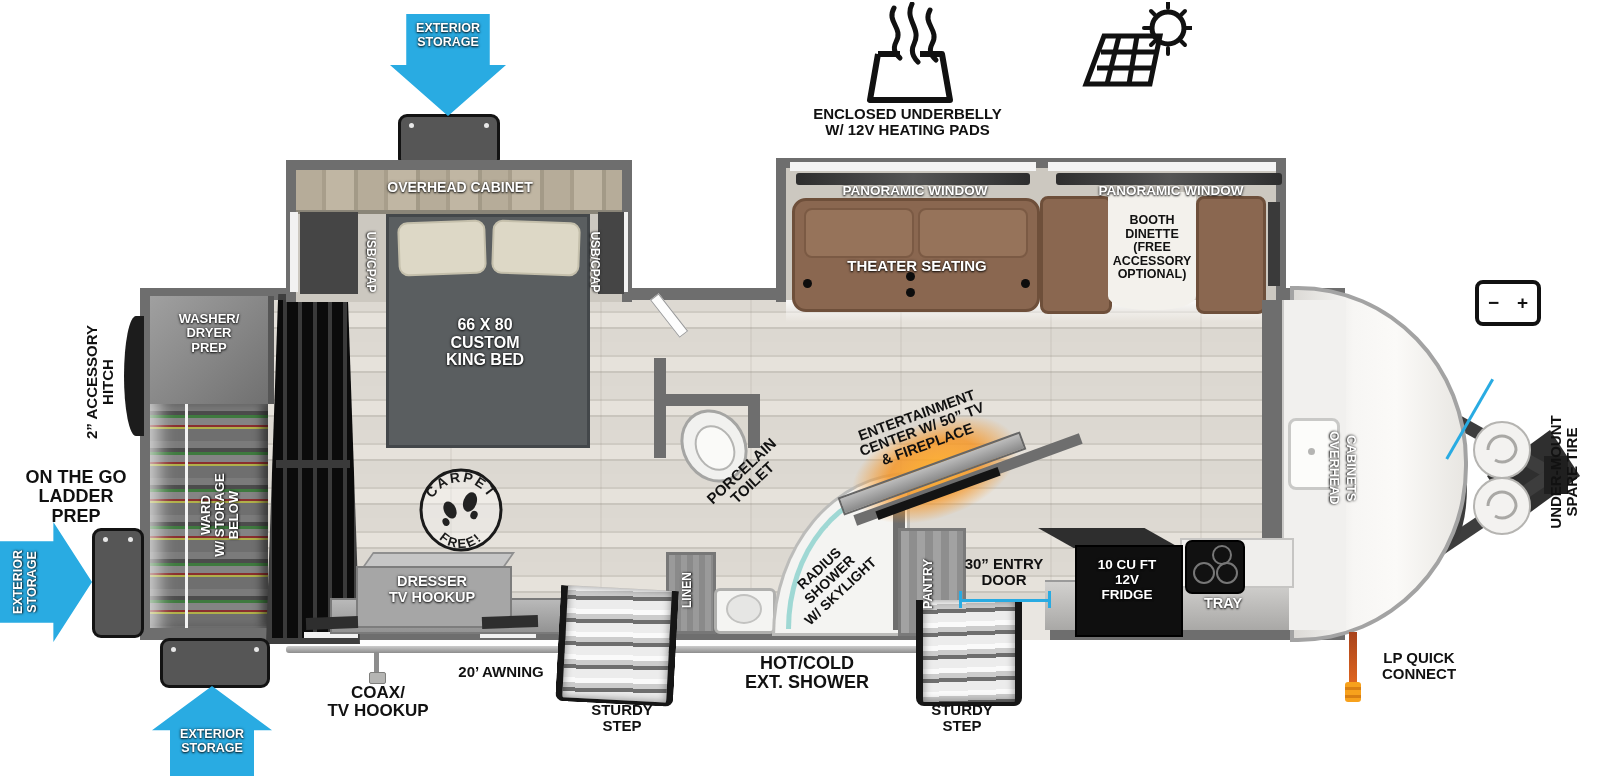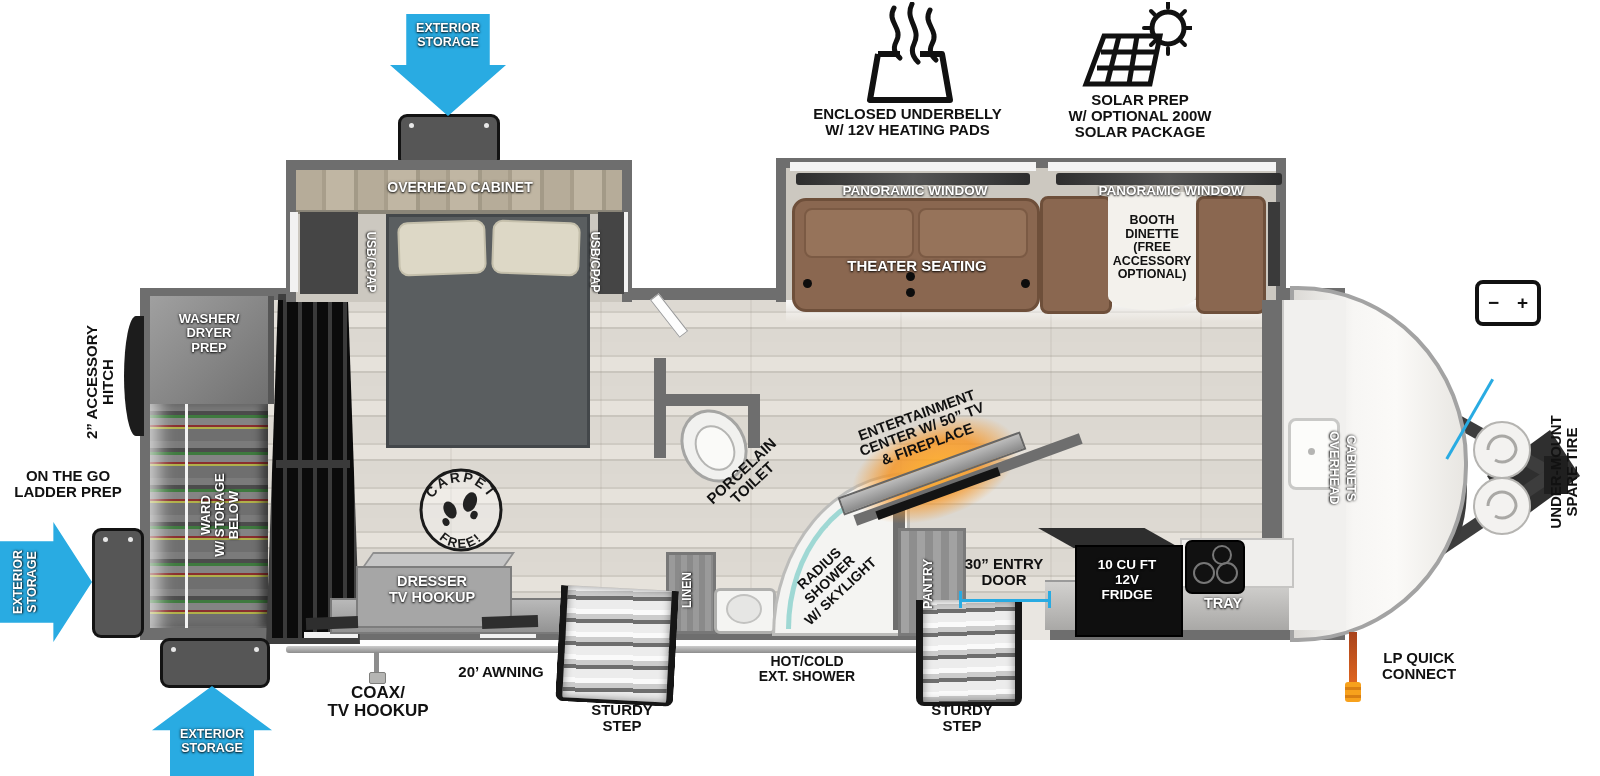--- a/index.html
+++ b/index.html
@@ -71,21 +71,21 @@
 W/ STORAGE
 BELOW</div>
 
   <div class="abs" style="left:266px;top:294px;width:94px;height:350px;z-index:2;
               background:repeating-linear-gradient(90deg,#0b0b0b 0 11px,#3a3a3a 11px 15px);
               border:6px solid #3f3f3f;clip-path:polygon(13% 0,87% 0,100% 100%,0 100%);box-sizing:border-box;"></div>
   <div class="abs" style="left:276px;top:460px;width:74px;height:8px;background:#3a3a3a;z-index:2;"></div>
 
   <div class="abs lbl vrot" style="left:25px;top:359px;width:150px;height:46px;font-size:15px;transform:rotate(-90deg);z-index:5;">2” ACCESSORY
 HITCH</div>
-  <div class="abs lbl" style="left:5px;top:468px;width:126px;font-size:15px;z-index:5;">ON THE GO
+  <div class="abs lbl" style="left:13px;top:468px;width:126px;font-size:18px;z-index:5;">ON THE GO
 LADDER PREP</div>
 
   <div class="abs arrow" style="left:0px;top:522px;width:92px;height:120px;z-index:4;
               clip-path:polygon(0 16%,58% 16%,58% 0,100% 50%,58% 100%,58% 84%,0 84%);"></div>
   <div class="abs wlbl vrot" style="left:-29px;top:562px;width:110px;height:40px;font-size:12.5px;transform:rotate(-90deg);z-index:5;">EXTERIOR
 STORAGE</div>
   <div class="abs sbox" style="left:92px;top:528px;width:46px;height:104px;z-index:3;"></div>
 
   <div class="abs slide" style="left:286px;top:160px;width:326px;height:132px;z-index:2;"></div>
   <div class="abs wood" style="left:296px;top:170px;width:326px;height:40px;z-index:3;"></div>
@@ -93,20 +93,23 @@
   <div class="abs" style="left:290px;top:212px;width:8px;height:80px;background:#f2f2f2;z-index:3;"></div>
   <div class="abs" style="left:620px;top:212px;width:8px;height:80px;background:#f2f2f2;z-index:3;"></div>
   <div class="abs" style="left:300px;top:212px;width:58px;height:82px;background:#454545;z-index:3;"></div>
   <div class="abs" style="left:598px;top:212px;width:26px;height:82px;background:#454545;z-index:3;"></div>
   <div class="abs wlbl vrot" style="left:322px;top:252px;width:96px;height:20px;font-size:12px;transform:rotate(90deg);z-index:5;">USB/CPAP</div>
   <div class="abs wlbl vrot" style="left:546px;top:252px;width:96px;height:20px;font-size:12px;transform:rotate(90deg);z-index:5;">USB/CPAP</div>
 
   <div class="abs" style="left:386px;top:214px;width:198px;height:228px;background:#5a5e60;border:3px solid #43474a;z-index:3;"></div>
   <div class="abs" style="left:398px;top:221px;width:84px;height:50px;background:#ddd8c6;border-radius:10px;border:2px solid #c4bfab;transform:rotate(-2deg);z-index:4;"></div>
   <div class="abs" style="left:492px;top:221px;width:84px;height:50px;background:#ddd8c6;border-radius:10px;border:2px solid #c4bfab;transform:rotate(2deg);z-index:4;"></div>
+  <div class="abs wlbl" style="left:400px;top:316px;width:170px;font-size:16px;z-index:5;">66 X 80
+CUSTOM
+KING BED</div>
 
   <div class="abs sbox" style="left:398px;top:114px;width:96px;height:48px;z-index:1;"></div>
   <div class="abs arrow" style="left:390px;top:14px;width:116px;height:102px;z-index:4;
               clip-path:polygon(14% 0,86% 0,86% 50%,100% 50%,50% 100%,0 50%,14% 50%);"></div>
   <div class="abs wlbl" style="left:390px;top:22px;width:116px;font-size:12.5px;z-index:5;">EXTERIOR
 STORAGE</div>
 
   <svg class="abs" style="left:860px;top:2px;z-index:5;" width="100" height="104" viewBox="0 0 100 104">
     <path d="M18,52 L10,98 H90 L82,52 H60 M40,52 H18" fill="none" stroke="#111" stroke-width="6" stroke-linejoin="round"></path>
     <path d="M34,6 C26,20 44,26 36,40 C32,48 36,52 40,56" fill="none" stroke="#111" stroke-width="5" stroke-linecap="round"></path>
@@ -129,23 +132,20 @@
         <line x1="73" y1="39" x2="69" y2="43"></line>
     </g>
     <g fill="none" stroke="#111" stroke-width="5">
       <polygon points="22,34 78,34 68,82 4,82"></polygon>
       <line x1="37" y1="34" x2="25" y2="82"></line>
         <line x1="55" y1="34" x2="47" y2="82"></line>
       <line x1="19" y1="50" x2="73" y2="50"></line>
         <line x1="15" y1="66" x2="70" y2="66"></line>
     </g>
   </svg>
-  <div class="abs lbl" style="left:1040px;top:92px;width:200px;font-size:15px;z-index:5;">SOLAR PREP
-W/ OPTIONAL 200W
-SOLAR PACKAGE</div>
 
   <div class="abs slide" style="left:776px;top:158px;width:490px;height:134px;z-index:2;"></div>
   <div class="abs" style="left:786px;top:300px;width:490px;height:22px;background:linear-gradient(180deg,rgba(255,255,255,.9),rgba(255,255,255,0));z-index:2;"></div>
   <div class="abs" style="left:790px;top:162px;width:246px;height:9px;background:#f4f4f4;z-index:3;"></div>
   <div class="abs" style="left:1048px;top:162px;width:228px;height:9px;background:#f4f4f4;z-index:3;"></div>
   <div class="abs" style="left:796px;top:173px;width:234px;height:12px;background:linear-gradient(90deg,#2e2e2e,#555,#2e2e2e);border-radius:3px;z-index:3;"></div>
   <div class="abs" style="left:1056px;top:173px;width:226px;height:12px;background:linear-gradient(90deg,#2e2e2e,#555,#2e2e2e);border-radius:3px;z-index:3;"></div>
   <div class="abs wlbl" style="left:800px;top:184px;width:230px;font-size:13.5px;z-index:5;">PANORAMIC WINDOW</div>
   <div class="abs wlbl" style="left:1056px;top:184px;width:230px;font-size:13.5px;z-index:5;">PANORAMIC WINDOW</div>
 
@@ -272,21 +272,21 @@
 
   <div class="abs" style="left:374px;top:652px;width:5px;height:26px;background:#8d8d8d;z-index:4;"></div>
   <div class="abs" style="left:369px;top:672px;width:15px;height:10px;background:#b5b5b3;border:1px solid #7f7f7d;border-radius:2px;z-index:4;"></div>
   <div class="abs lbl" style="left:326px;top:684px;width:104px;font-size:17px;z-index:5;">COAX/
 TV HOOKUP</div>
 
   <div class="abs steps" style="left:558px;top:588px;width:104px;height:112px;transform:rotate(3deg);z-index:4;border-radius:0 0 8px 8px;"></div>
   <div class="abs lbl" style="left:572px;top:702px;width:100px;font-size:15px;z-index:5;">STURDY
 STEP</div>
 
-  <div class="abs lbl" style="left:738px;top:654px;width:138px;font-size:14px;z-index:5;">HOT/COLD
+  <div class="abs lbl" style="left:738px;top:654px;width:138px;font-size:18px;z-index:5;">HOT/COLD
 EXT. SHOWER</div>
 
   <div class="abs steps" style="left:916px;top:600px;width:92px;height:102px;z-index:4;border-radius:0 0 8px 8px;"></div>
   <div class="abs lbl" style="left:914px;top:702px;width:96px;font-size:15px;z-index:5;">STURDY
 STEP</div>
 
   <div class="abs" style="left:1349px;top:632px;width:8px;height:52px;background:linear-gradient(180deg,#a8431c,#e0661f);z-index:4;"></div>
   <div class="abs" style="left:1345px;top:682px;width:16px;height:20px;background:repeating-linear-gradient(180deg,#f7a11c 0 5px,#d97f12 5px 8px);border-radius:3px;z-index:4;"></div>
   <div class="abs lbl" style="left:1366px;top:650px;width:106px;font-size:15px;z-index:5;">LP QUICK
 CONNECT</div>

